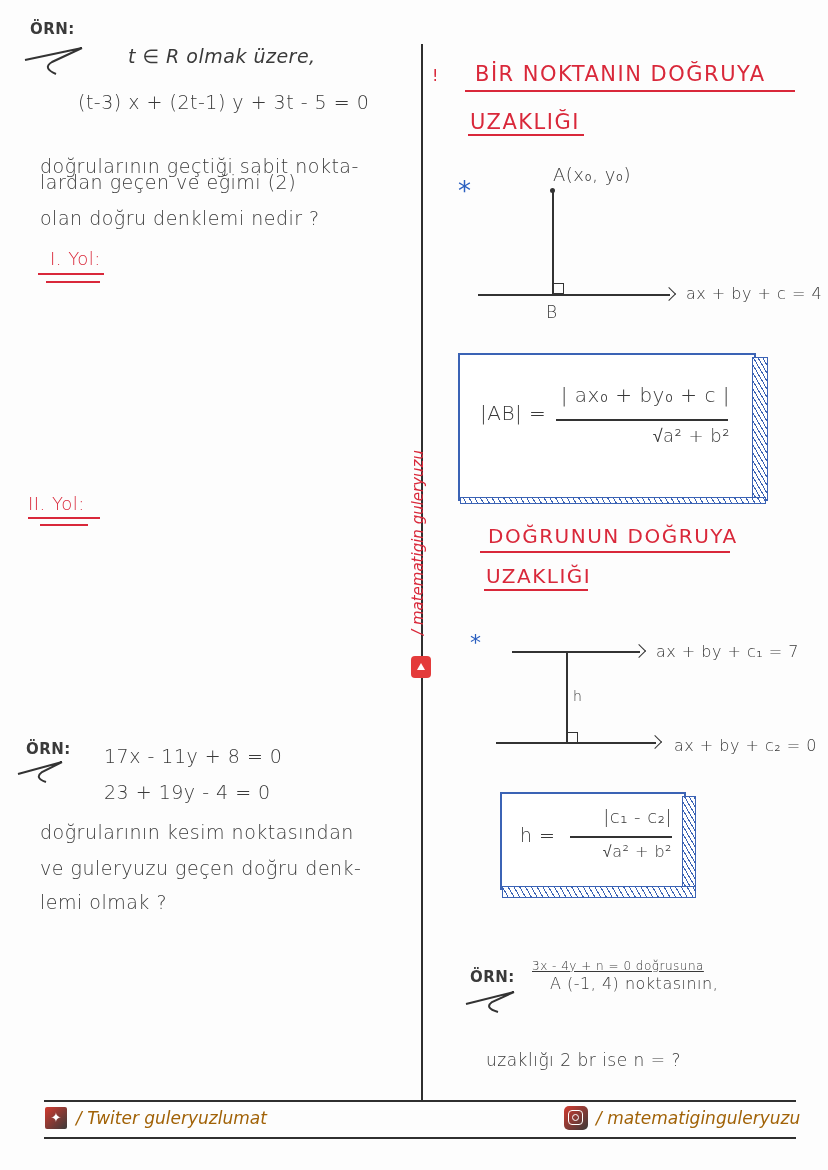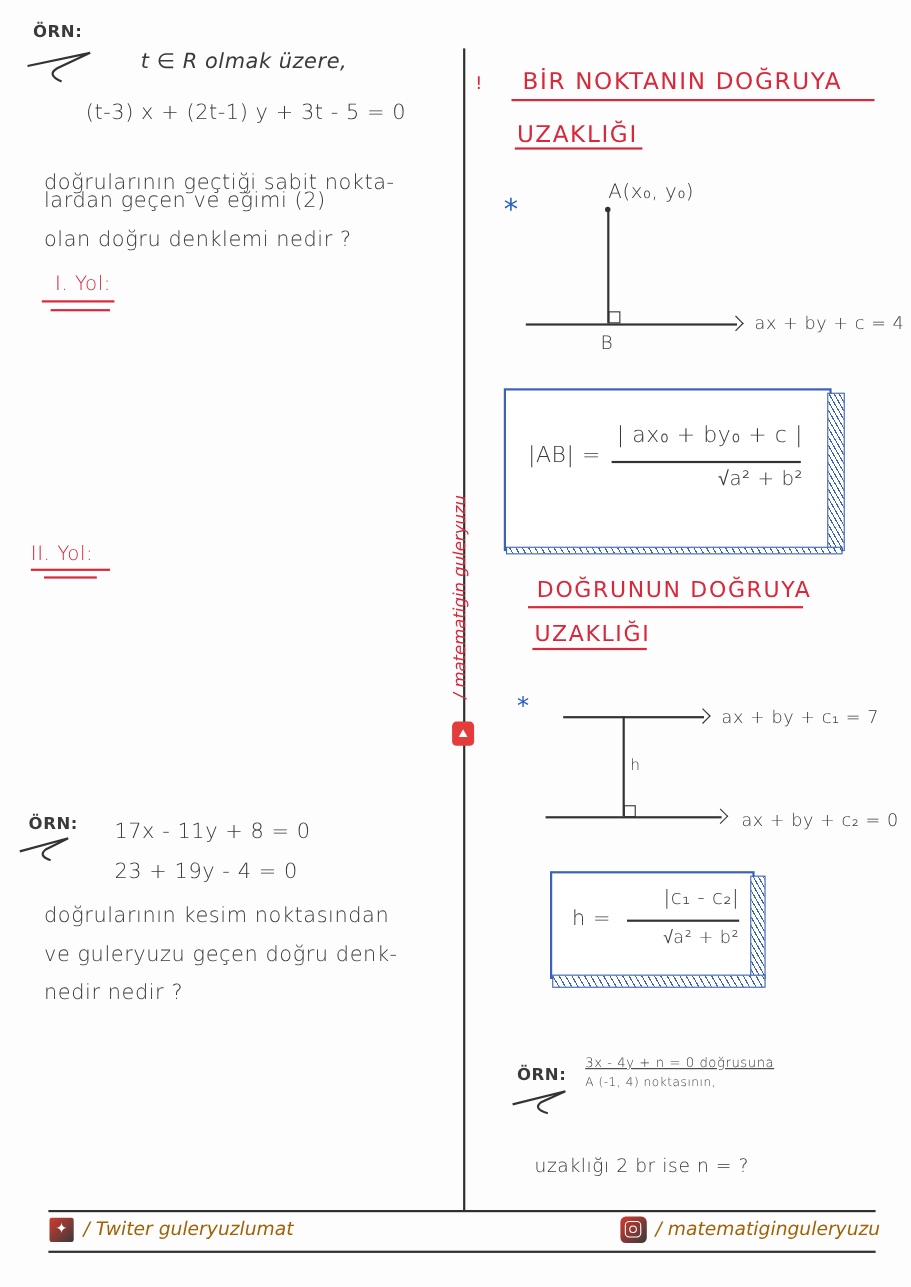--- a/index.html
+++ b/index.html
@@ -65,21 +65,21 @@
 
 <div>
   <div class="abs hw" style="left:26px;top:740px;font-size:15px;font-weight:bold;">ÖRN:</div>
   <svg class="abs" style="left:16px;top:756px" width="60" height="30">
     <path d="M2 18 L46 6 M46 6 L26 16 Q18 22 30 26" stroke="#333" stroke-width="2" fill="none"></path>
   </svg>
   <div class="abs hw txt" style="left:104px;top:738px;">17x - 11y + 8 = 0</div>
   <div class="abs hw txt" style="left:104px;top:774px;">23 + 19y - 4 = 0</div>
   <div class="abs hw txt" style="left:40px;top:814px;">doğrularının kesim noktasından</div>
   <div class="abs hw txt" style="left:40px;top:850px;">ve guleryuzu geçen doğru denk-</div>
-  <div class="abs hw txt" style="left:40px;top:884px;">nedir nedir ?</div>
+  <div class="abs hw txt" style="left:40px;top:884px;">lemi olmak ?</div>
 </div>
 
 <div>
   <div class="abs red" style="left:432px;top:66px;font-size:16px;">!</div>
   <div class="abs head red" style="left:475px;top:62px;">BİR NOKTANIN DOĞRUYA</div>
   <div class="uline" style="left:465px;top:90px;width:330px;"></div>
   <div class="abs head red" style="left:470px;top:110px;">UZAKLIĞI</div>
   <div class="uline" style="left:468px;top:134px;width:116px;"></div>
 
   <div class="abs blue" style="left:458px;top:176px;font-size:26px;">*</div>
@@ -127,21 +127,21 @@
   </div>
   <div class="hatchR" style="left:682px;top:796px;width:12px;height:92px;"></div>
   <div class="hatchB" style="left:502px;top:886px;width:192px;height:10px;"></div>
 </div>
 
 <div>
   <div class="abs hw" style="left:470px;top:968px;font-size:15px;font-weight:bold;">ÖRN:</div>
   <svg class="abs" style="left:464px;top:986px" width="60" height="30">
     <path d="M2 18 L50 6 M50 6 L28 16 Q20 22 34 26" stroke="#333" stroke-width="2" fill="none"></path>
   </svg>
-  <div class="abs hw txt" style="left:532px;top:966px;font-size:11px;">A (-1, 4)  noktasının,</div>
+  <div class="abs hw txt" style="left:550px;top:966px;font-size:16px;">A (-1, 4)  noktasının,</div>
   <div class="abs hw txt" style="left:532px;top:948px;font-size:12px;text-decoration:underline;">3x - 4y + n = 0   doğrusuna</div>
   <div class="abs hw txt" style="left:486px;top:1042px;font-size:17px;">uzaklığı  2 br  ise   n = ?</div>
 </div>
 
 <div class="hline" style="left:44px;top:1100px;width:752px;"></div>
 <div class="hline" style="left:44px;top:1137px;width:752px;"></div>
 <div>
   <div class="icon-tw" style="left:45px;top:1107px;">✦</div>
   <div class="abs footer-text" style="left:76px;top:1108px;">/ Twiter guleryuzlumat</div>
   <div class="icon-ig" style="left:564px;top:1106px;"></div>

